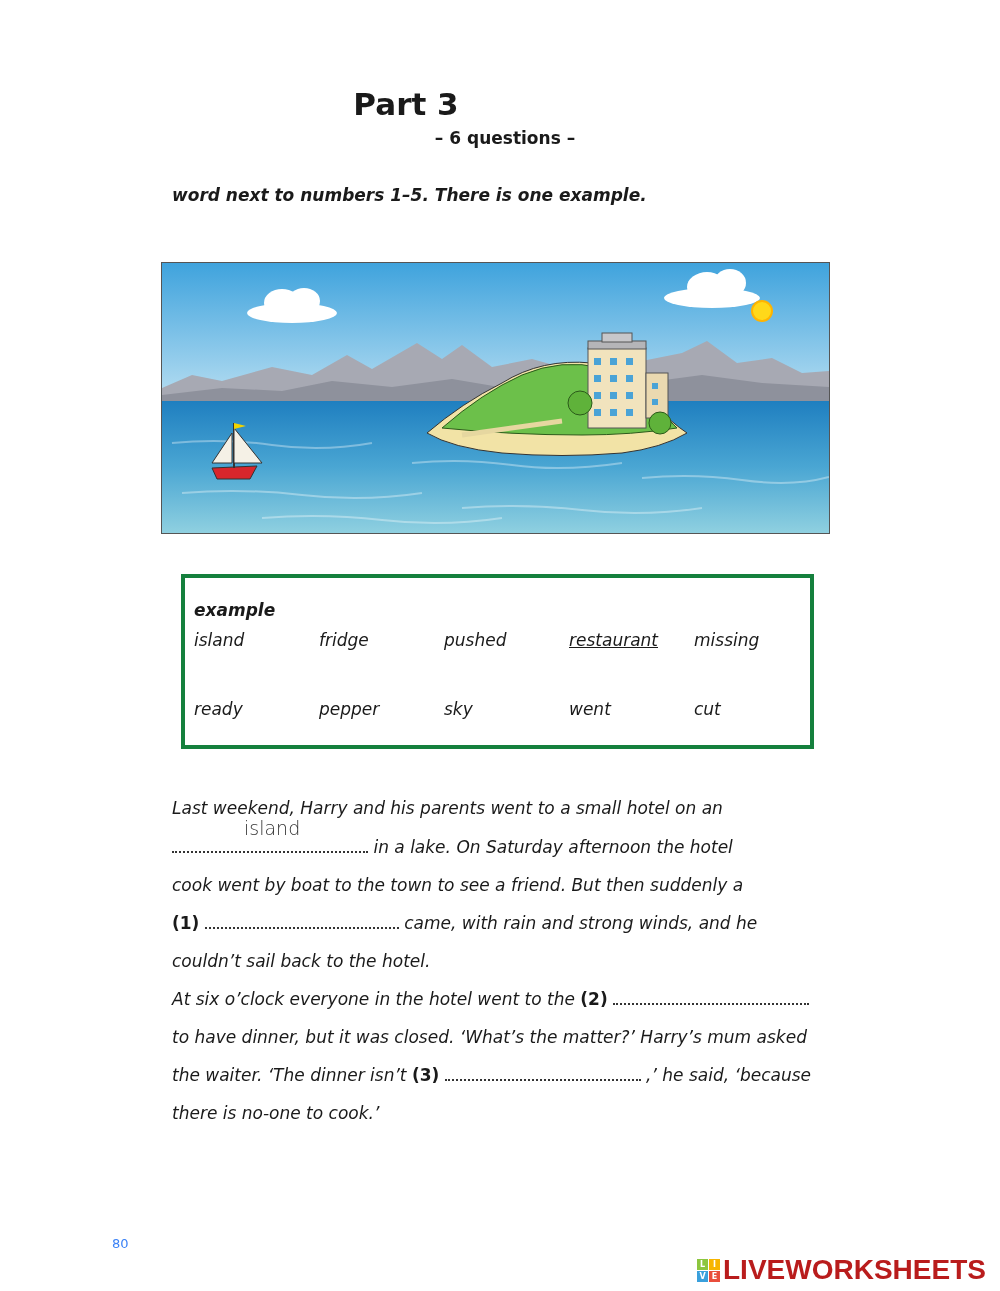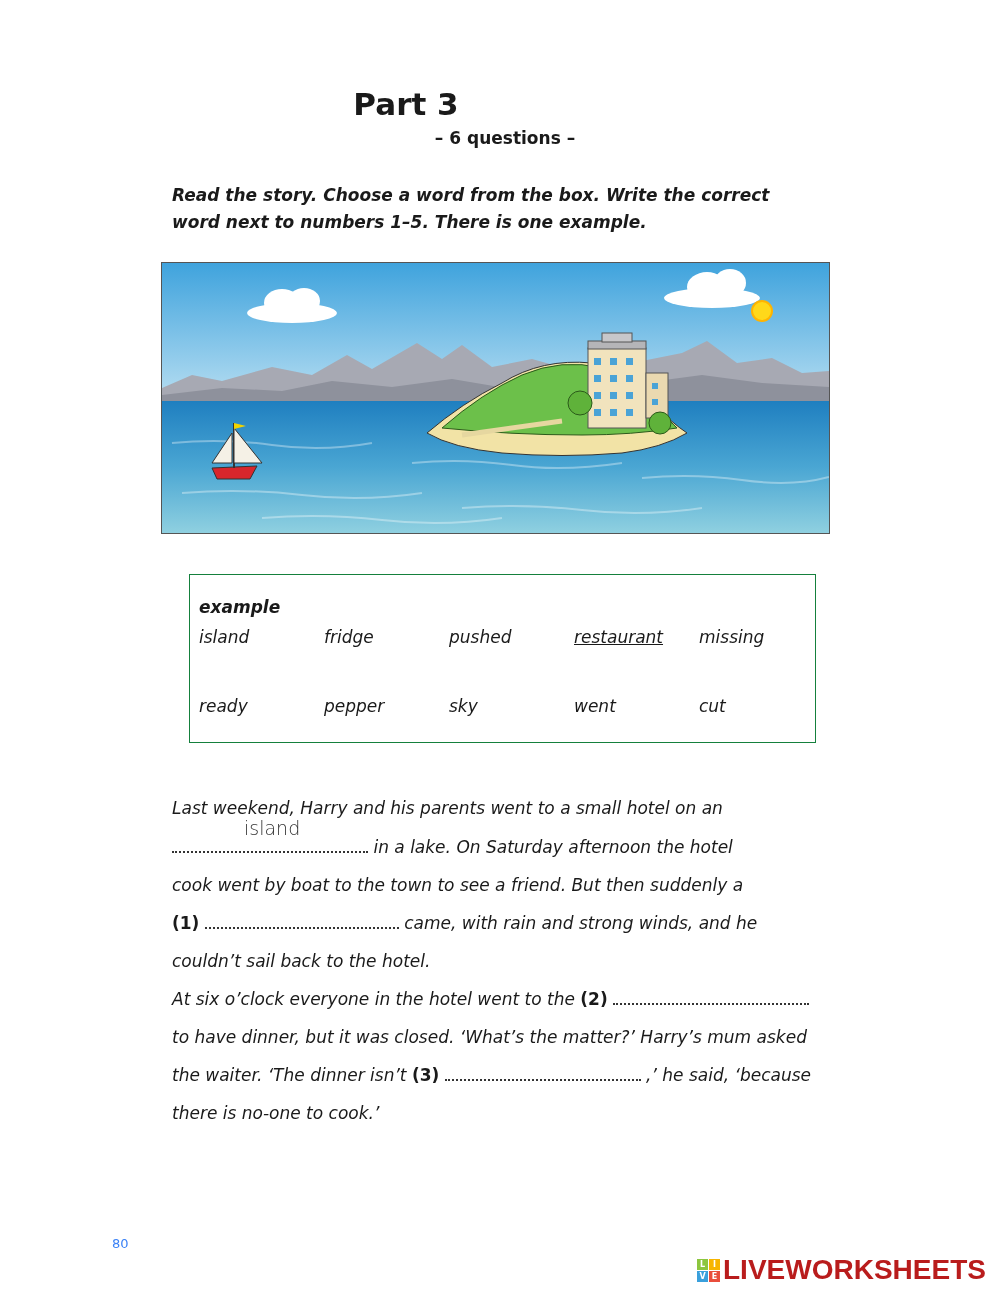--- a/index.html
+++ b/index.html
@@ -6,43 +6,42 @@
   body { width:1000px; height:1291px; background:#ffffff; position:relative; overflow:hidden;
          font-family:"DejaVu Sans", sans-serif; color:#1a1a1a; }
   .title { position:absolute; left:0; width:812px; top:86px; text-align:center;
            font-size:31px; font-weight:bold; }
   .subtitle { position:absolute; left:0; width:990px; top:128px; text-align:center;
               font-size:17px; font-weight:bold;padding-left:10px; }
   .instructions { position:absolute; left:172px; top:182px; width:640px; font-size:17px;
                   font-weight:bold; font-style:italic; line-height:27px; }
   .picture { position:absolute; left:161px; top:262px; width:667px; height:270px;
              border:1px solid #555; overflow:hidden; }
-  .wordbox { position:absolute; left:189px; top:574px; width:625px; height:167px;
-             border:1px solid #15803d; }
+  .wordbox { position:absolute; left:181px; top:574px; width:625px; height:167px;
+             border:4px solid #15803d; }
   .wb-example { position:absolute; left:9px; top:22px; font-size:17px; font-weight:bold; font-style:italic; }
   .word { position:absolute; font-size:17px; font-style:italic; }
   .story { position:absolute; left:172px; top:798px; width:650px; font-size:17px; font-style:italic; }
   .line { position:absolute; left:0; white-space:nowrap; }
   .dots { display:inline-block; border-bottom:2px dotted #333; height:14px; vertical-align:baseline; position:relative; }
   .num { font-weight:bold; font-style:normal; }
   .handwritten { position:absolute; left:72px; top:-20px; font-size:19px; font-style:normal; color:#333; font-family:"DejaVu Sans", sans-serif; font-weight:300; }
   .pagenum { position:absolute; left:112px; top:1236px; font-size:13px; color:#3b82f6; }
   .logo { position:absolute; left:697px; top:1254px; display:flex; align-items:center; }
   .logo-tiles { display:grid; grid-template-columns:11px 11px; grid-gap:1px; margin-right:3px; }
   .tile { width:11px; height:11px; font-size:8px; color:#fff; font-weight:bold; text-align:center; line-height:11px; }
   .logo-text { font-family:"Liberation Sans", sans-serif; font-weight:bold; font-size:28px; color:#b91c1c; letter-spacing:0px; }
 </style>
 </head>
 <body>
 
 <div class="title">Part 3</div>
 <div class="subtitle">– 6 questions –</div>
 
 <div class="instructions">
-  <div>Read the story. Choose a word from the box. Write the correct</div>
   <div>word next to numbers 1–5. There is one example.</div>
 </div>
 
 <div class="picture">
   <svg width="667" height="270" viewBox="0 0 667 270">
     <defs>
       <linearGradient id="sky" x1="0" y1="0" x2="0" y2="1">
         <stop offset="0" stop-color="#3fa3dd"></stop>
         <stop offset="1" stop-color="#b9dff2"></stop>
       </linearGradient>

